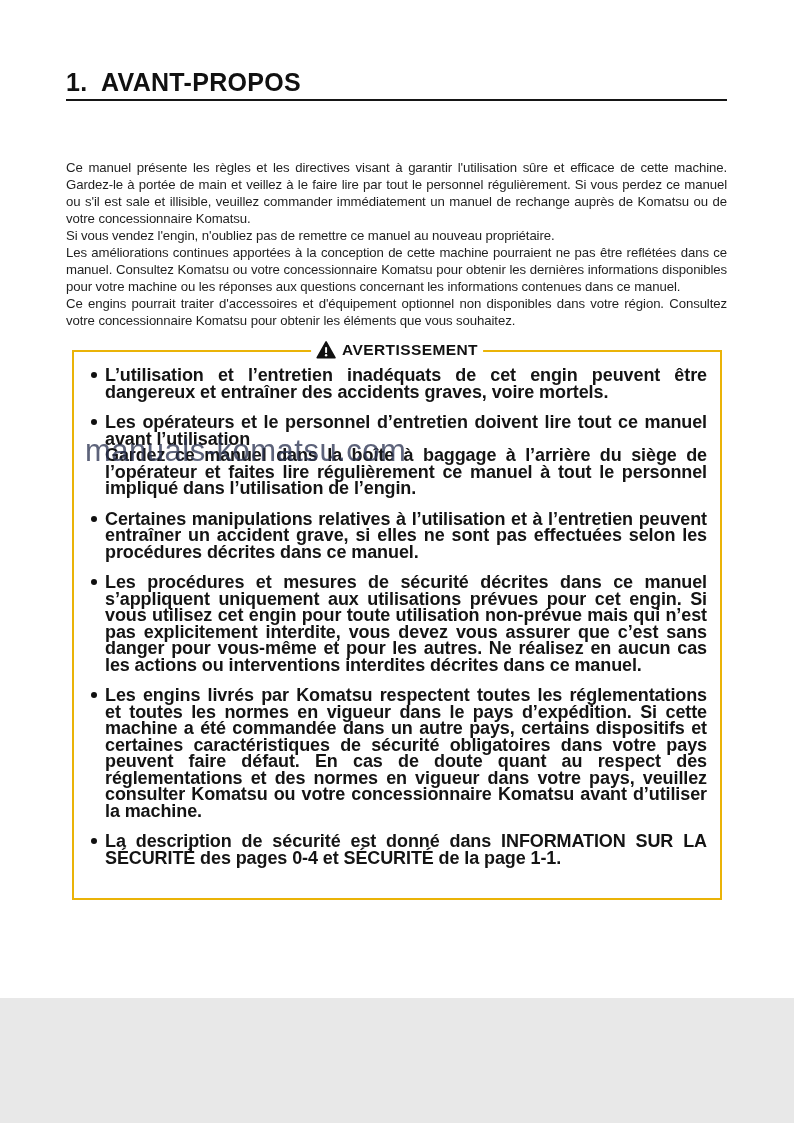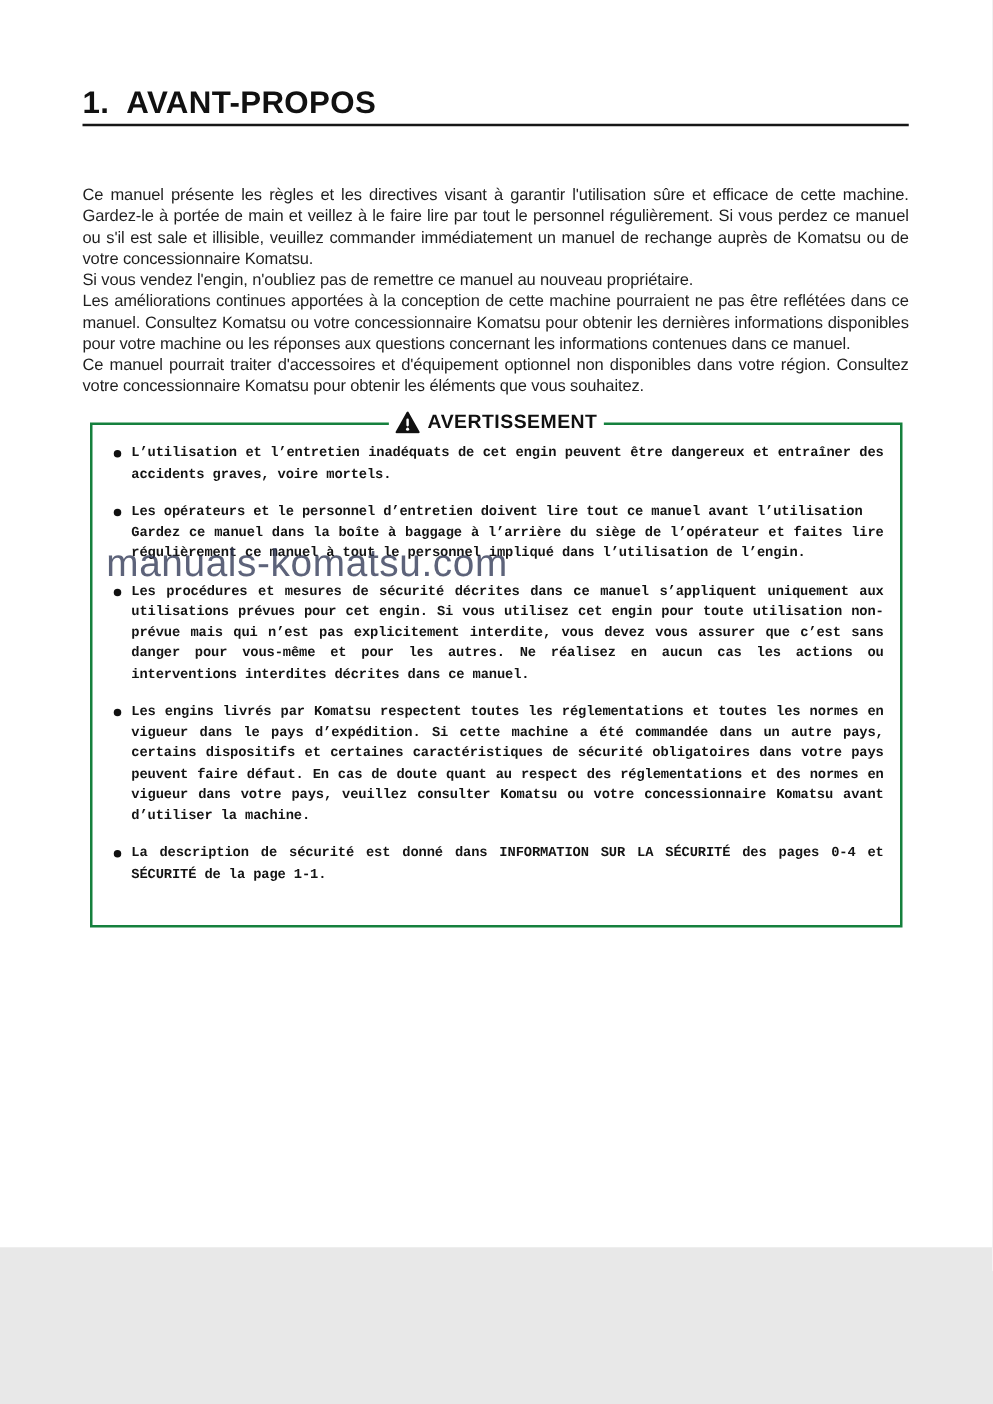--- a/index.html
+++ b/index.html
@@ -24,36 +24,36 @@
     color:#111;
     white-space:pre;
     line-height:28px;
   }
   .title-rule{
     border:0;
     border-top:2px solid #161616;
     margin:3px 0 0 0;
   }
   .intro{
-    margin-top:46px;
+    margin-top:58px;
   }
   .intro p{
     margin:0;
     font-size:13.2px;
     line-height:17px;
     text-align:justify;
     letter-spacing:-0.1px;
   }
   .warnbox{
     position:relative;
     margin-top:21px;
     margin-left:6px;
     width:650px;
     box-sizing:border-box;
-    border:2px solid #15803d;
+    border:2px solid #eab308;
     padding:15px 13px 20px 11px;
   }
   .warn-header{
     position:absolute;
     top:-11px;
     left:50%;
     transform:translateX(-50%);
     background:#ffffff;
     padding:0 5px;
     display:flex;
@@ -75,28 +75,27 @@
   .w-item:last-child{margin-bottom:12px;}
   .w-dot{
     flex:0 0 auto;
     width:6px;height:6px;
     border-radius:50%;
     background:#101010;
     margin:5px 8px 0 6px;
   }
   .w-text{
     flex:1 1 auto;
-    font-size:11px;
+    font-size:18px;
     font-weight:bold;
     line-height:16.5px;
     text-align:justify;
     letter-spacing:-0.1px;
     white-space:pre-line;
     color:#141414;
-    font-family:Liberation Mono, monospace;
   }
   .watermark{
     position:absolute;
     left:85px; top:433px;
     font-size:31px;
     font-weight:400;
     letter-spacing:0.5px;
     color:rgba(47,55,84,0.78);
     pointer-events:none;
   }
@@ -115,21 +114,21 @@
 
   <div class="content">
 
     <div class="title">1.  AVANT-PROPOS</div>
     <hr class="title-rule">
 
     <div class="intro">
       <p>Ce manuel présente les règles et les directives visant à garantir l'utilisation sûre et efficace de cette machine. Gardez-le à portée de main et veillez à le faire lire par tout le personnel régulièrement. Si vous perdez ce manuel ou s'il est sale et illisible, veuillez commander immédiatement un manuel de rechange auprès de Komatsu ou de votre concessionnaire Komatsu.</p>
       <p>Si vous vendez l'engin, n'oubliez pas de remettre ce manuel au nouveau propriétaire.</p>
       <p>Les améliorations continues apportées à la conception de cette machine pourraient ne pas être reflétées dans ce manuel. Consultez Komatsu ou votre concessionnaire Komatsu pour obtenir les dernières informations disponibles pour votre machine ou les réponses aux questions concernant les informations contenues dans ce manuel.</p>
-      <p>Ce manuel pourrait traiter d'accessoires et d'équipement optionnel non disponibles dans votre région. Consultez votre concessionnaire Komatsu pour obtenir les éléments que vous souhaitez.</p>
+      <p>Ce engins pourrait traiter d'accessoires et d'équipement optionnel non disponibles dans votre région. Consultez votre concessionnaire Komatsu pour obtenir les éléments que vous souhaitez.</p>
     </div>
 
     <div class="warnbox">
       <div class="warn-header">
         <span style="display:inline-flex;">
           <svg width="20" height="18" viewBox="0 0 24 22" aria-hidden="true">
             <path d="M12 1.2 L22.8 20.5 L1.2 20.5 Z" fill="#111" stroke="#111" stroke-width="2" stroke-linejoin="round"></path>
             <rect x="10.8" y="7.2" width="2.4" height="7.6" rx="1.1" fill="#fff"></rect>
             <circle cx="12" cy="17.5" r="1.5" fill="#fff"></circle>
           </svg>
@@ -141,20 +140,24 @@
         <span class="w-dot"></span>
         <div class="w-text">L’utilisation et l’entretien inadéquats de cet engin peuvent être dangereux et entraîner des accidents graves, voire mortels.</div>
       </div>
       <div class="w-item">
         <span class="w-dot"></span>
         <div class="w-text">Les opérateurs et le personnel d’entretien doivent lire tout ce manuel avant l’utilisation
 Gardez ce manuel dans la boîte à baggage à l’arrière du siège de l’opérateur et faites lire régulièrement ce manuel à tout le personnel impliqué dans l’utilisation de l’engin.</div>
       </div>
       <div class="w-item">
         <span class="w-dot"></span>
+        <div class="w-text">Certaines manipulations relatives à l’utilisation et à l’entretien peuvent entraîner un accident grave, si elles ne sont pas effectuées selon les procédures décrites dans ce manuel.</div>
+      </div>
+      <div class="w-item">
+        <span class="w-dot"></span>
         <div class="w-text">Les procédures et mesures de sécurité décrites dans ce manuel s’appliquent uniquement aux utilisations prévues pour cet engin. Si vous utilisez cet engin pour toute utilisation non-prévue mais qui n’est pas explicitement interdite, vous devez vous assurer que c’est sans danger pour vous-même et pour les autres. Ne réalisez en aucun cas les actions ou interventions interdites décrites dans ce manuel.</div>
       </div>
       <div class="w-item">
         <span class="w-dot"></span>
         <div class="w-text">Les engins livrés par Komatsu respectent toutes les réglementations et toutes les normes en vigueur dans le pays d’expédition. Si cette machine a été commandée dans un autre pays, certains dispositifs et certaines caractéristiques de sécurité obligatoires dans votre pays peuvent faire défaut. En cas de doute quant au respect des réglementations et des normes en vigueur dans votre pays, veuillez consulter Komatsu ou votre concessionnaire Komatsu avant d’utiliser la machine.</div>
       </div>
       <div class="w-item">
         <span class="w-dot"></span>
         <div class="w-text">La description de sécurité est donné dans INFORMATION SUR LA SÉCURITÉ des pages 0-4 et SÉCURITÉ de la page 1-1.</div>
       </div>

